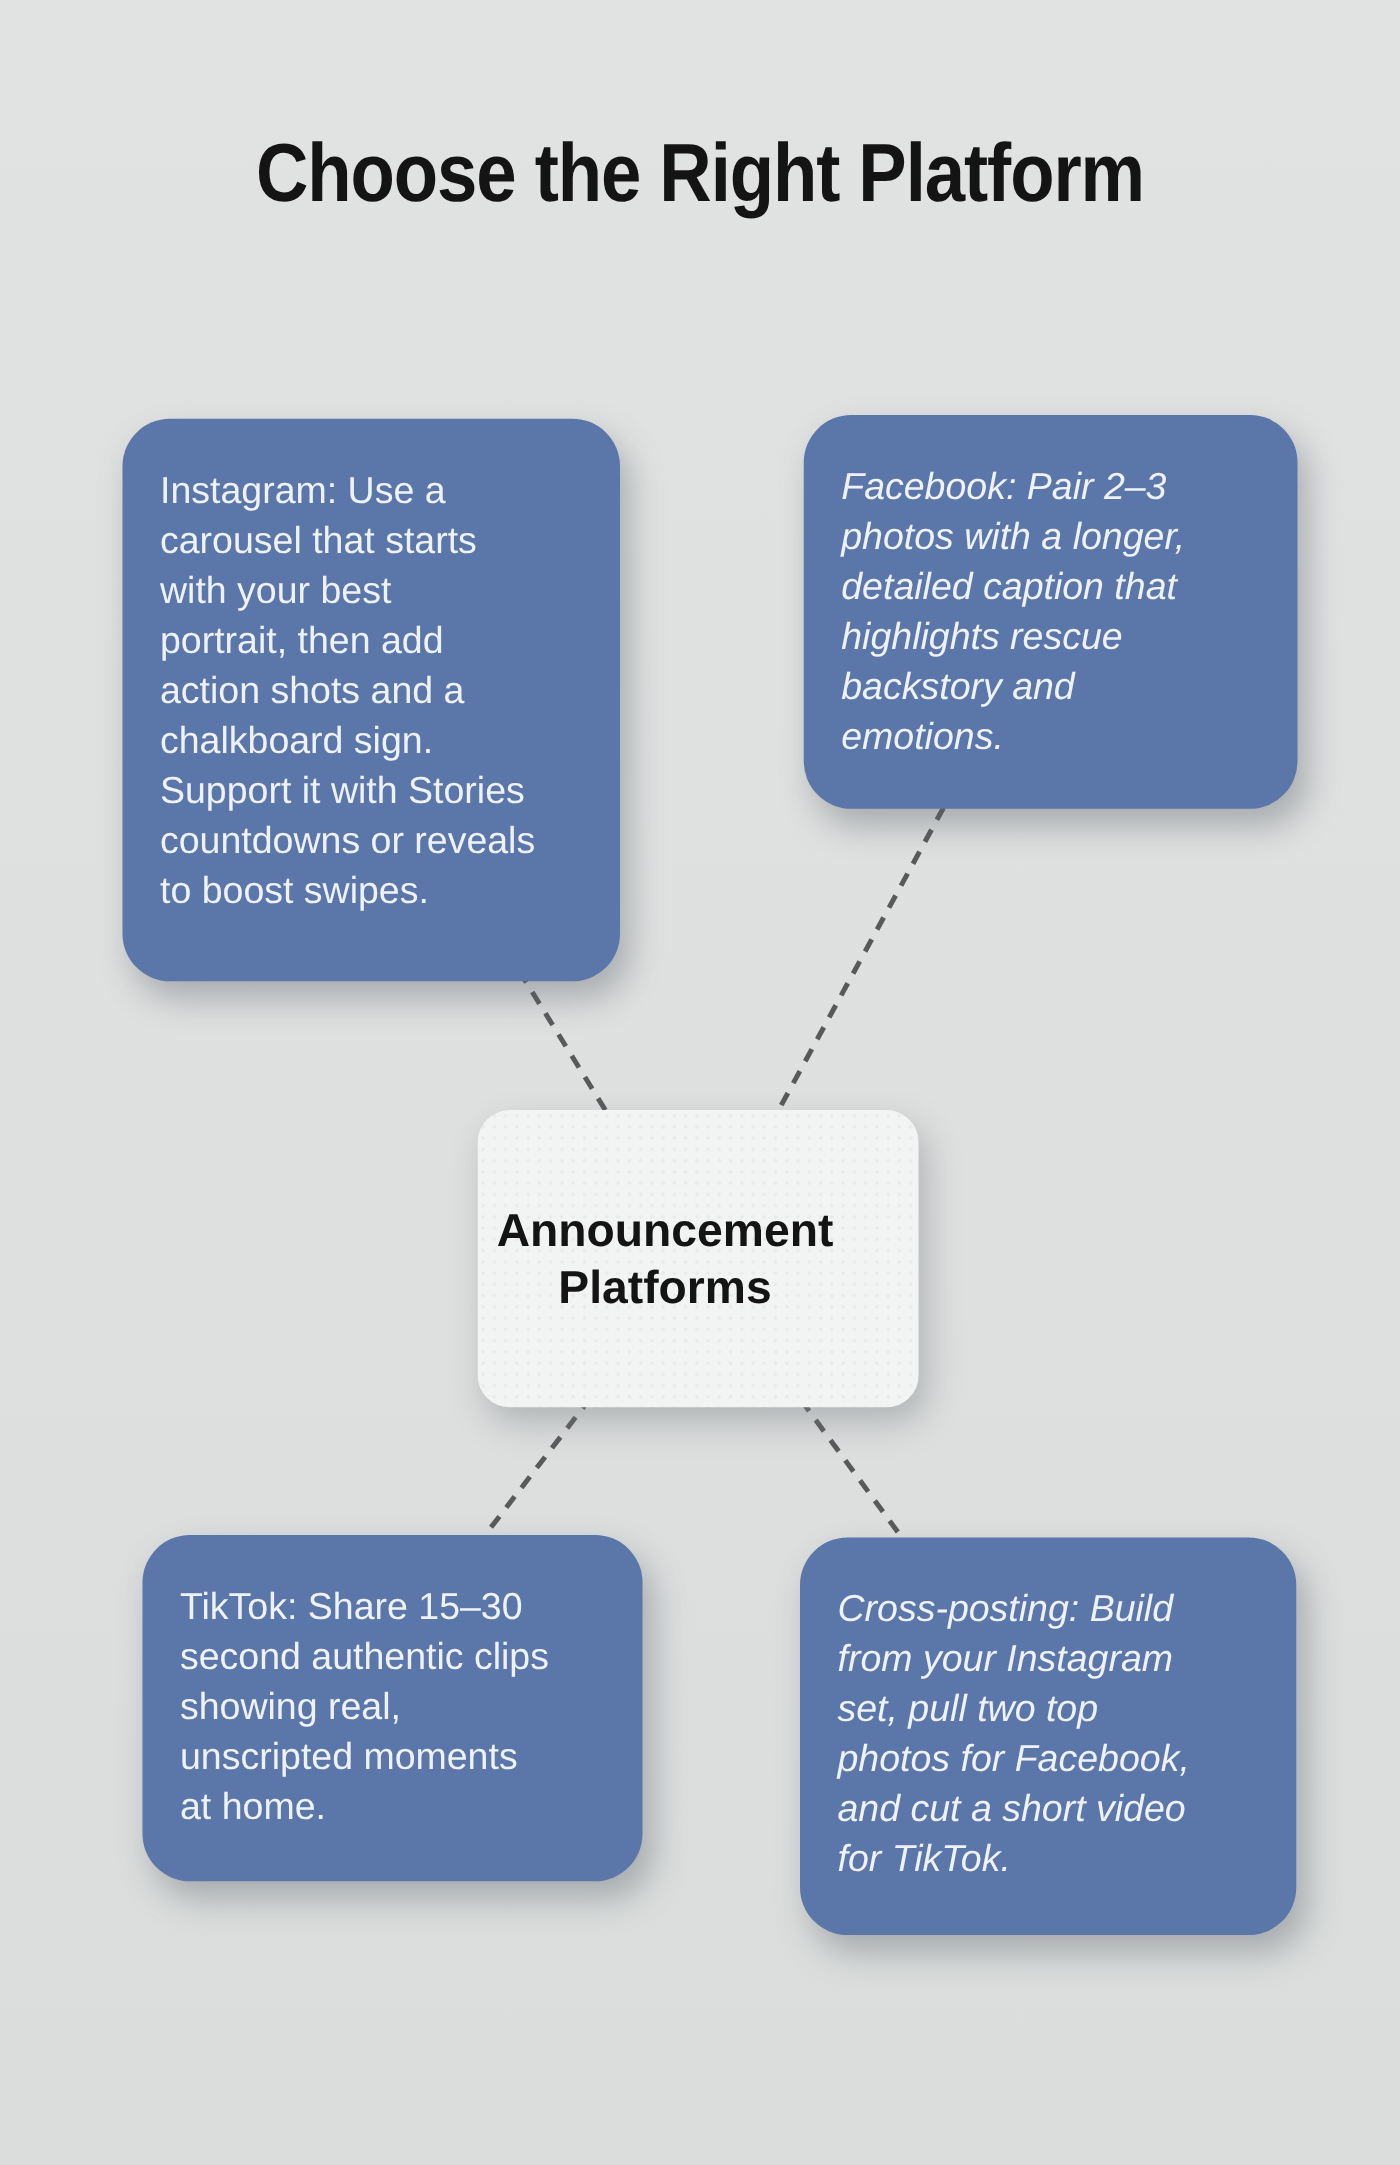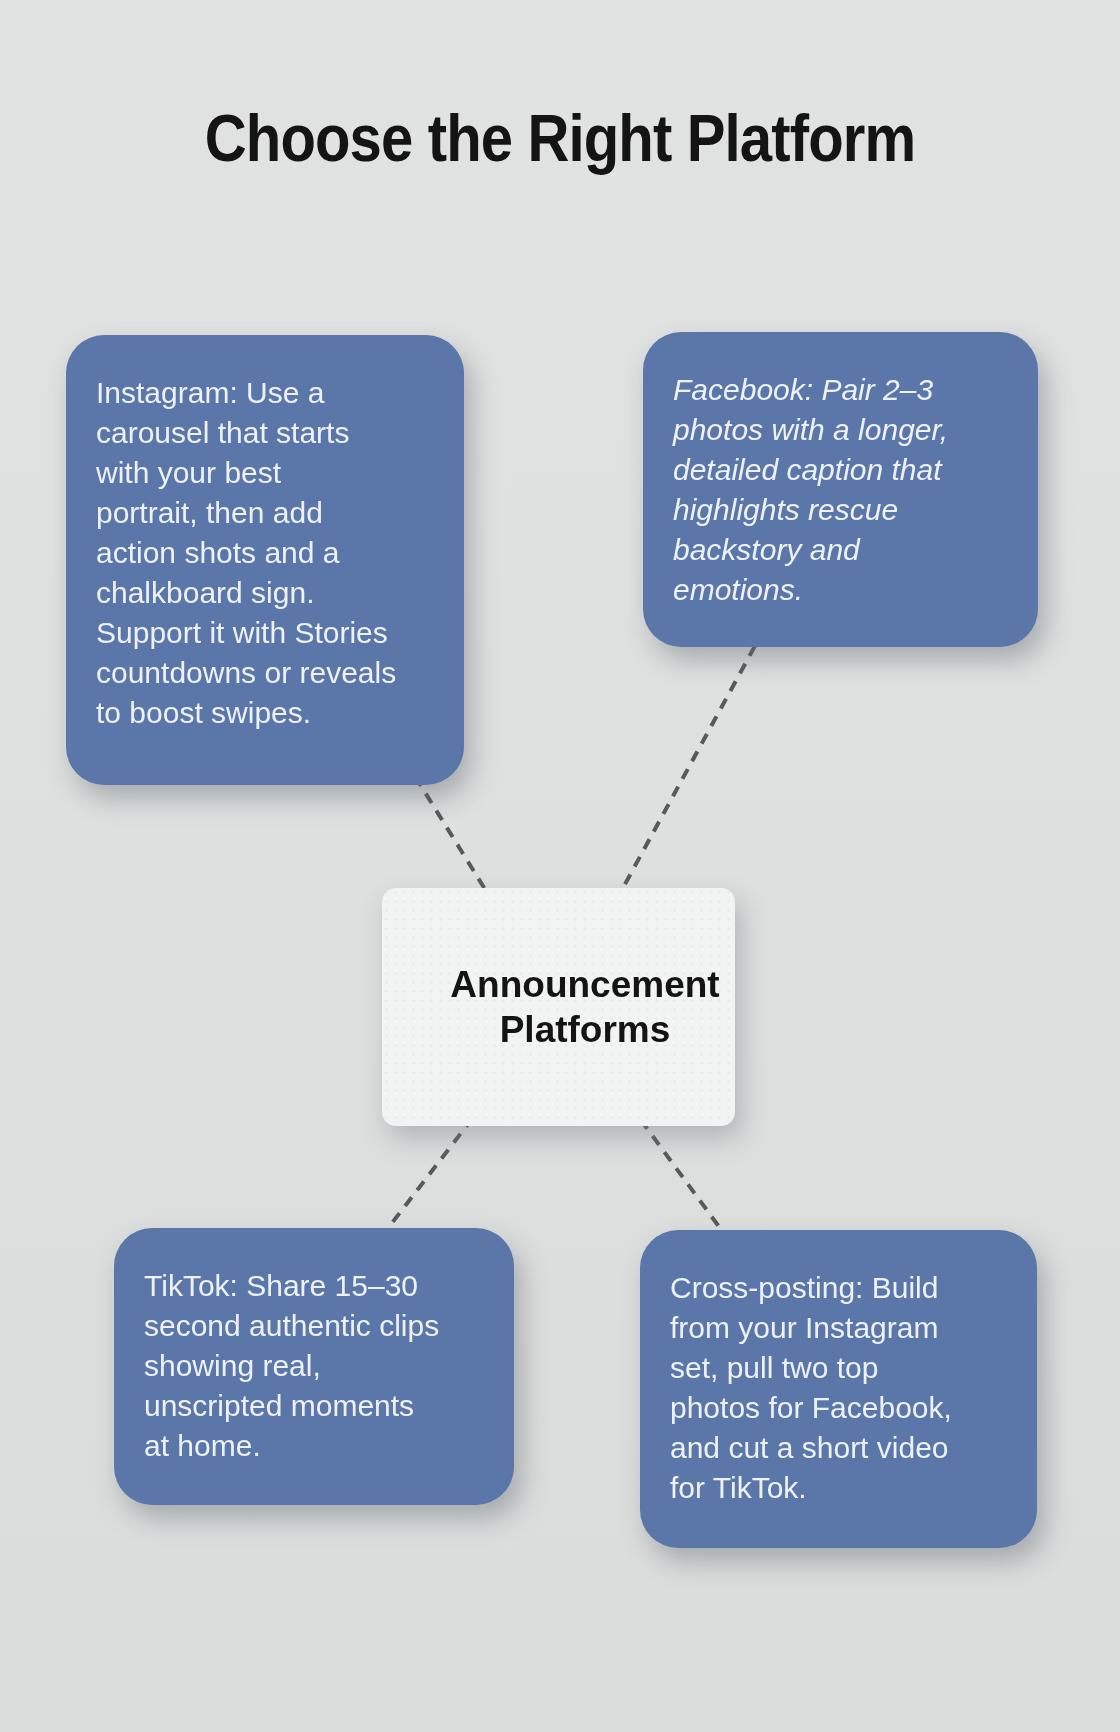--- a/index.html
+++ b/index.html
@@ -58,36 +58,36 @@
     border-radius:38px;
     box-shadow:8px 14px 26px rgba(96,102,110,0.42);
     padding:38px 28px 30px 30px;
   }
   .node p{
     color:var(--node-text);
     font-size:30px;
     line-height:40px;
     white-space:pre-line;
   }
-  .node-instagram{left:66px;top:335px;width:398px;height:450px;}
+  .node-instagram{left:98px;top:335px;width:398px;height:450px;}
   .node-facebook{left:643px;top:332px;width:395px;height:315px;font-style:italic;}
   .node-tiktok{left:82px;top:1228px;width:400px;height:277px;margin-left:32px;}
-  .node-crossposting{left:640px;top:1230px;width:397px;height:318px;}
+  .node-crossposting{left:640px;top:1230px;width:397px;height:318px;font-style:italic;}
   .center-node{
     position:absolute;
     z-index:3;
     left:382px;top:888px;width:353px;height:238px;
     background-color:var(--center-fill);
     background-image:radial-gradient(rgba(0,0,0,0.035) 1.2px,transparent 1.3px);
     background-size:9px 9px;
-    border-radius:14px;
+    border-radius:26px;
     box-shadow:6px 12px 26px rgba(125,130,136,0.45);
     display:flex;
     align-items:center;
-    justify-content:flex-end;
+    justify-content:flex-start;
   }
   .center-node p{
     color:var(--center-text);
     font-size:37px;
     line-height:45px;
     font-weight:700;
     text-align:center;
     max-width:300px;
   }
 </style>

